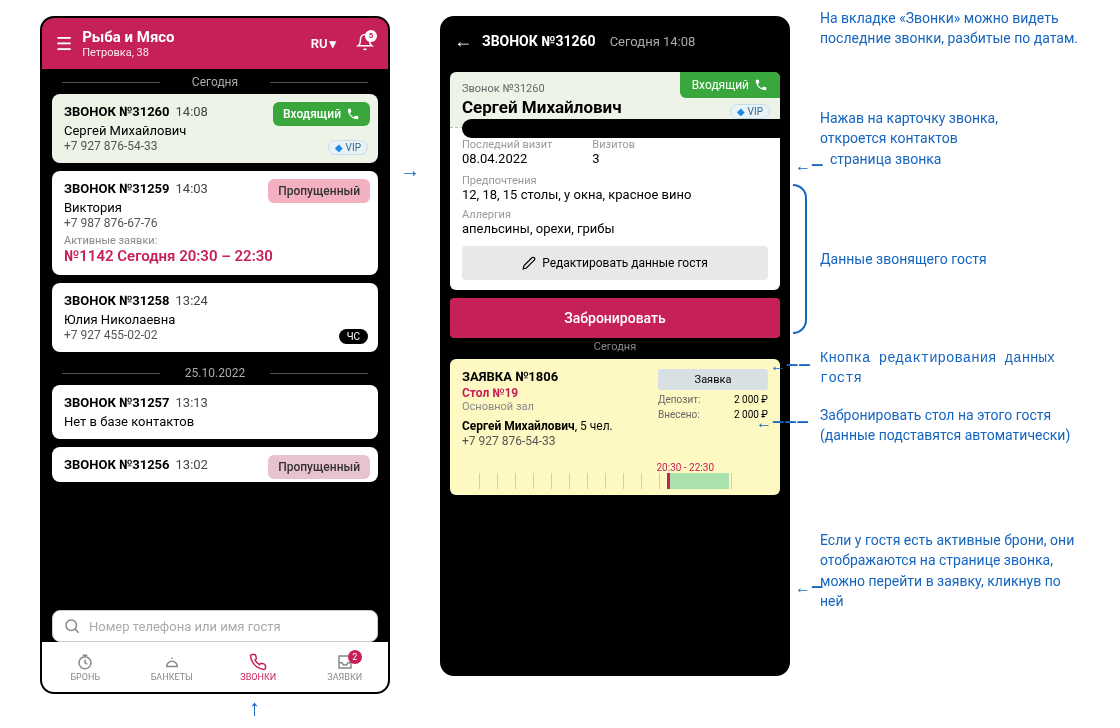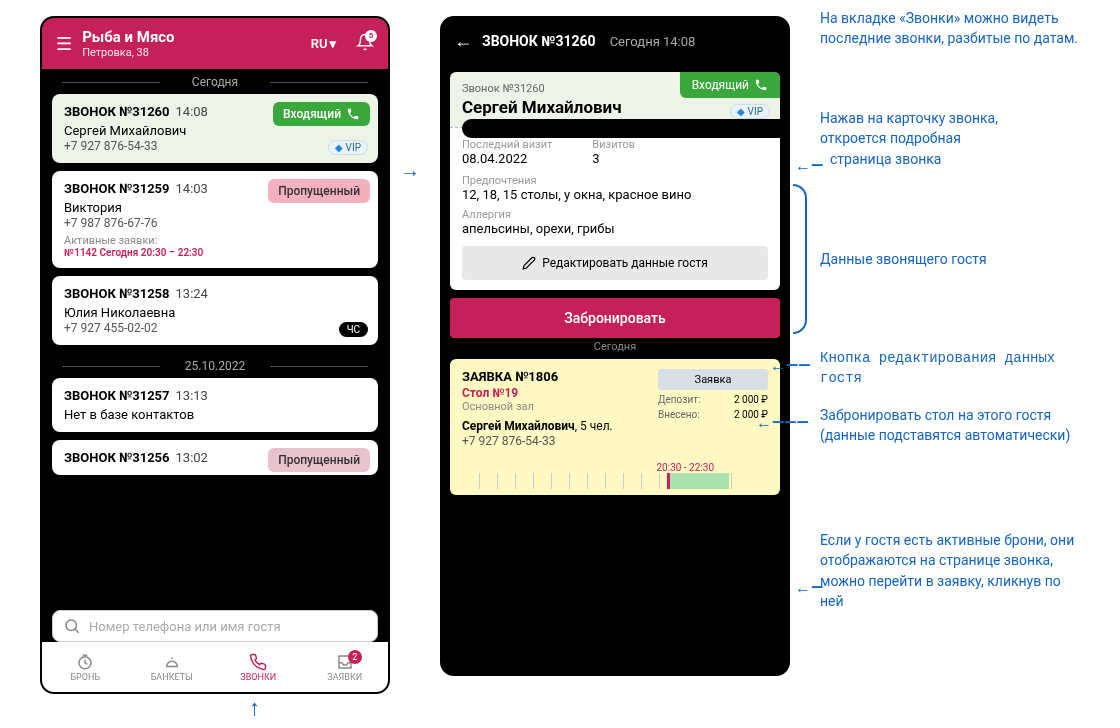--- a/index.html
+++ b/index.html
@@ -101,21 +101,21 @@
     font-size:10px; padding:1px 6px; display:flex; align-items:center; gap:3px;
     color:#2a6a8a;
   }
   .vip-badge .gem { color:#1e88e5; }
   .black-badge {
     position:absolute; right:10px; bottom:8px;
     background:#000; color:#fff; border-radius:10px;
     font-size:10px; padding:2px 8px;
   }
   .active-req-label { font-size:11px; color:#888; margin-top:4px; }
-  .active-req-link { font-size:10px; color:#c6205a; font-weight:600; }
+  .active-req-link { font-size:15px; color:#c6205a; font-weight:600; }
 
   .p1-search-overlay {
     position:absolute; left:10px; right:10px; bottom:50px;
     background:#fff; border:1px solid #ccc; border-radius:8px;
     padding:6px 10px; display:flex; align-items:center; gap:8px;
     box-shadow: 0 2px 8px rgba(0,0,0,.2);
   }
   .p1-search-overlay svg { color:#888; }
   .p1-search-overlay .ph { color:#aaa; font-size:13px; }
 
@@ -430,19 +430,19 @@
 <div class="arrow-in" style="left:795px; top:156px;">←—</div>
 <div class="bracket" style="left:793px; top:184px; height:150px;"></div>
 <div class="arrow-in" style="left:770px; top:356px;">←——</div>
 <div class="arrow-in" style="left:756px; top:413px;">←———</div>
 <div class="arrow-in" style="left:795px; top:578px;">←—</div>
 <div class="arrow-up-bottom" style="left:249px; top:695px;">↑</div>
 
 <div class="annot" style="left:820px; top:8px; width:260px;">На вкладке «Звонки» можно видеть последние звонки, разбитые по датам.</div>
 <div class="annot" style="left:820px; top:108px; width:260px;">
   <div>Нажав на карточку звонка,</div>
-  <div>откроется подробная</div>
+  <div>откроется контактов</div>
   <div style="margin-left:10px;">страница звонка</div>
 </div>
 <div class="annot" style="left:820px; top:249px;">Данные звонящего гостя</div>
 <div class="annot" style="left:820px; top:348px; width:260px;font-family:Liberation Mono, monospace;">Кнопка редактирования данных гостя</div>
 <div class="annot" style="left:820px; top:405px; width:270px;">Забронировать стол на этого гостя (данные подставятся автоматически)</div>
 <div class="annot" style="left:820px; top:530px; width:260px;">Если у гостя есть активные брони, они отображаются на странице звонка, можно перейти в заявку, кликнув по ней</div>
 
 </body></html>

